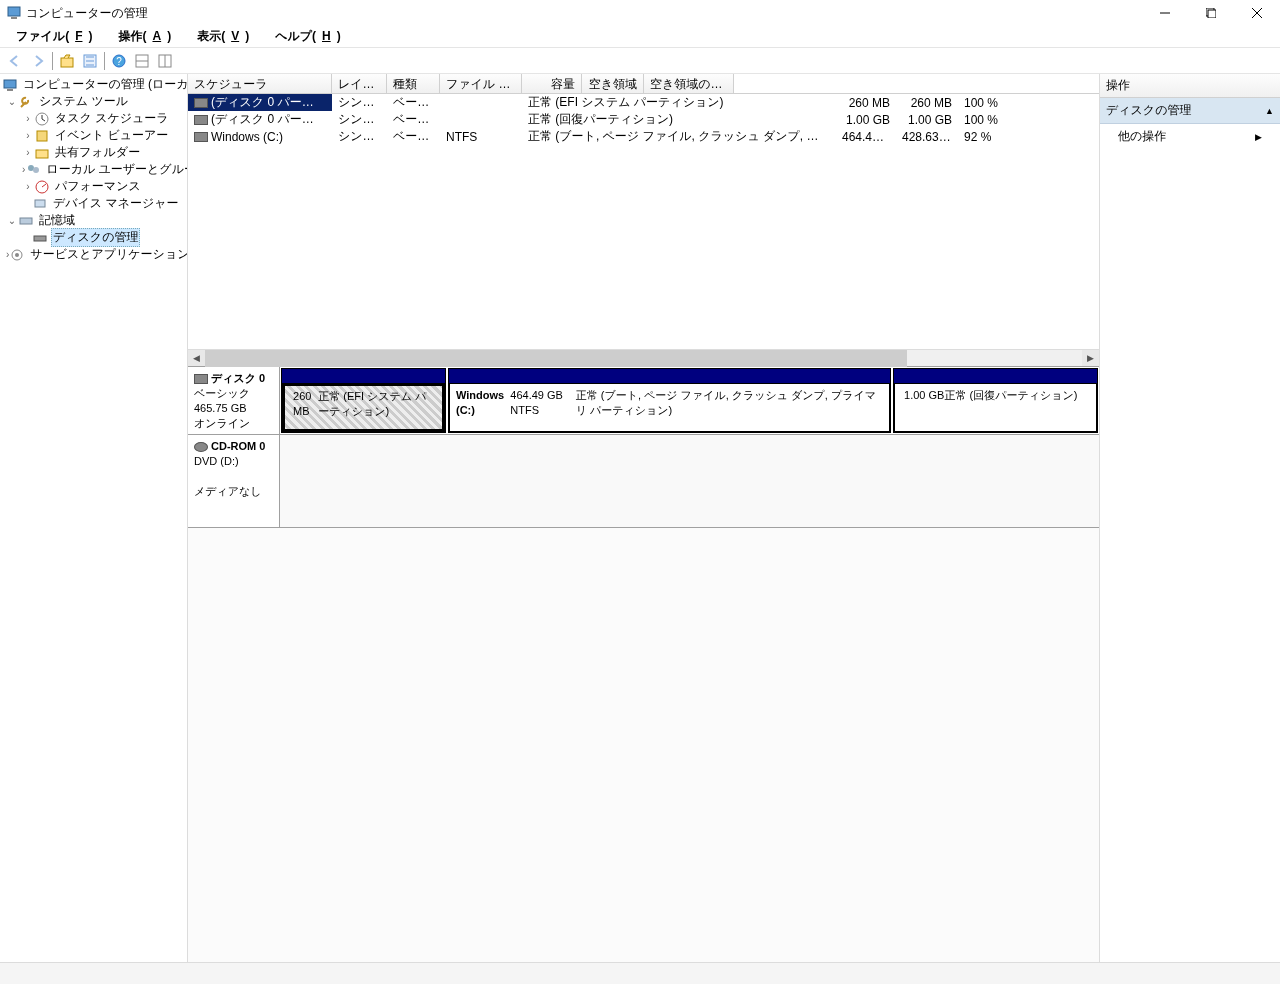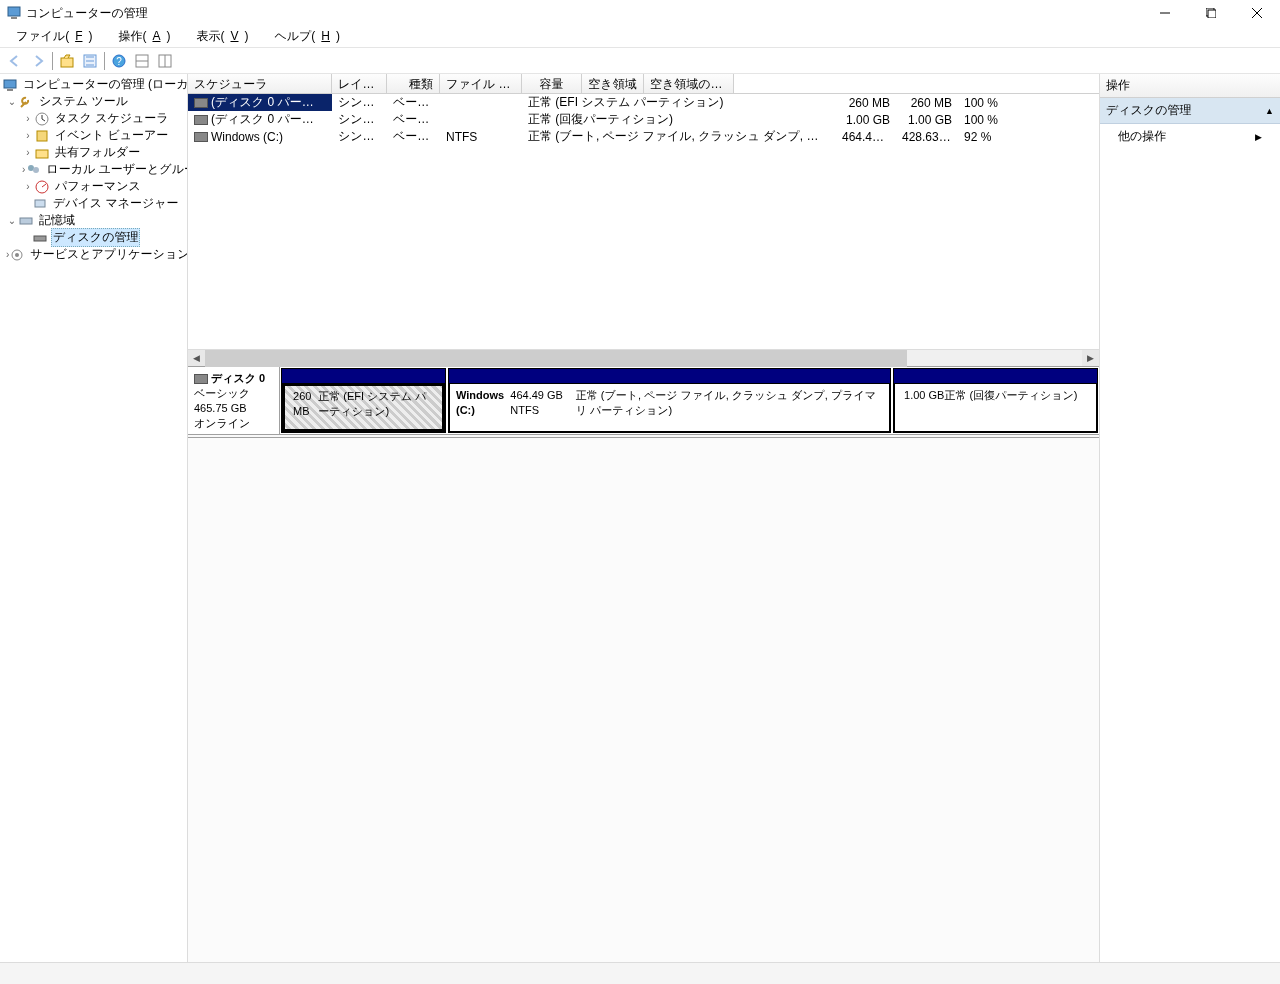--- a/index.html
+++ b/index.html
@@ -7,21 +7,21 @@
 .window { display: flex; flex-direction: column; height: 100%; }
 .titlebar { display: flex; align-items: center; padding: 4px 0 4px 6px; height: 26px; }
 .titlebar-icon { width: 16px; height: 16px; margin-right: 4px; }
 .titlebar-icon svg { display:block; }
 .titlebar-text { flex: 1; font-size: 12px; }
 .winctrls { display: flex; }
 .winctrls div { width: 46px; height: 26px; display: flex; align-items: center; justify-content: center; cursor: default; }
 .winctrls svg { stroke: #000; }
 
 .menubar { display: flex; gap: 2px; padding-left: 4px; height: 22px; align-items: center; border-bottom: 1px solid #e5e5e5; }
-.menubar span { padding: 2px 6px; cursor: default; }
+.menubar span { padding: 2px 6px; cursor: default; font-weight: bold; }
 .menubar u { text-decoration: underline; }
 
 .toolbar { display: flex; align-items: center; padding: 2px 4px; height: 26px; gap: 1px; border-bottom: 1px solid #e5e5e5; }
 .tbtn { width: 22px; height: 22px; display:flex; align-items:center; justify-content:center; border:1px solid transparent; }
 .tbtn svg { display:block; }
 .tbtn.disabled { opacity:0.45; }
 .vsep { width:1px; height:18px; background:#a0a0a0; margin:0 2px; }
 
 .body { flex: 1; display: flex; min-height: 0; }
 
@@ -65,22 +65,22 @@
 .legend .swatch { width:10px; height:10px; display:inline-block; margin-right:3px; border:1px solid #000; vertical-align:middle;}
 .legend .swatch.unalloc { background:#000; }
 .legend .swatch.primary { background:#00007f; }
 
 .actions { width:180px; background:#fff; }
 .actions .hdr { padding:3px 6px; background:linear-gradient(#fdfdfd,#f0f0f0); border-bottom:1px solid #d0d0d0;}
 .actions .item1 { padding:4px 6px; background:#d8e6f2; border-bottom:1px solid #c0d0e0; display:flex; justify-content:space-between; align-items:center;}
 .actions .item2 { padding:4px 18px; display:flex; justify-content:space-between; align-items:center;}
 .tri { font-size:9px;}
 
-.c-vol{width:144px;} .c-lay{width:55px;} .c-typ{width:53px;text-align:right;} .c-fs{width:82px;} .c-st{width:314px;} .c-cap{width:60px;text-align:right;} .c-free{width:62px;text-align:right;} .c-pct{width:90px;}
-.listhdr .c-cap,.listhdr .c-free{text-align:center;}
+.c-vol{width:144px;} .c-lay{width:55px;} .c-typ{width:53px;} .c-fs{width:82px;} .c-st{width:314px;} .c-cap{width:60px;text-align:right;} .c-free{width:62px;text-align:right;} .c-pct{width:90px;}
+.listhdr .c-cap,.listhdr .c-free{text-align:right;}
 
 .statusbar{height:22px;border-top:1px solid #dcdcdc;background:#f5f5f5;}
 </style>
 </head>
 <body>
 
 <div class="window">
   <div class="titlebar">
     <span class="titlebar-icon">
       <svg width="16" height="16" viewBox="0 0 16 16">
@@ -346,20 +346,26 @@
               <div class="stripe"></div>
               <div class="body">
                   <div>&nbsp;</div>
                   <div>1.00 GB</div>
                   <div>正常 (回復パーティション)</div>
                 </div>
             </div>
           </div>
         </div>
         <div class="diskrow cdrow">
+          <div class="diskinfo" style="height:92px">
+            <div><span class="dicon" style="border-radius:50%"></span><span class="dname">CD-ROM 0</span></div>
+            <div>DVD (D:)</div>
+            <div>&nbsp;</div>
+            <div>メディアなし</div>
+          </div>
           <div class="partitions"></div>
         </div>
       </div>
 
       <div class="rest"></div>
 
     </div>
 
     <div class="actions">
       <div class="hdr">操作</div>

